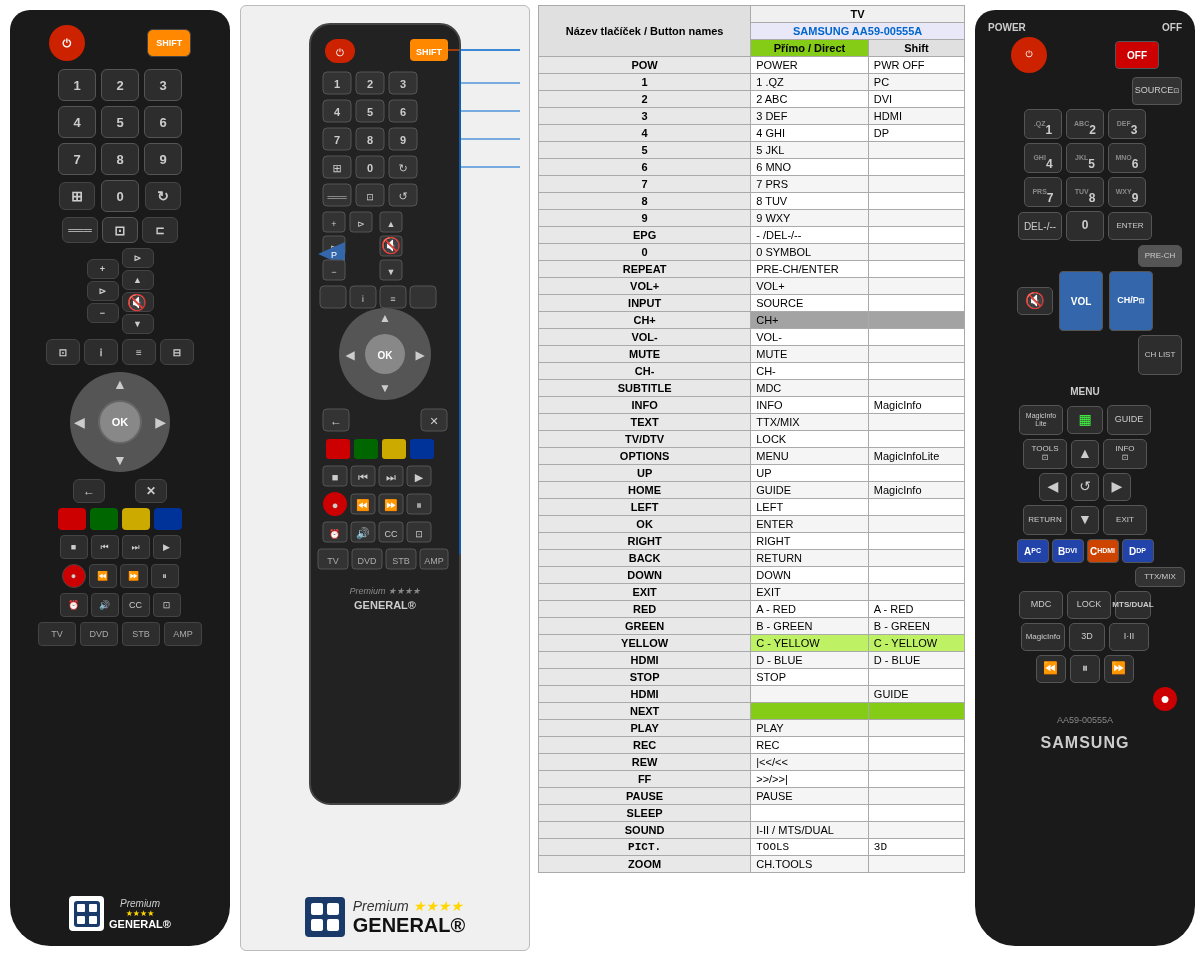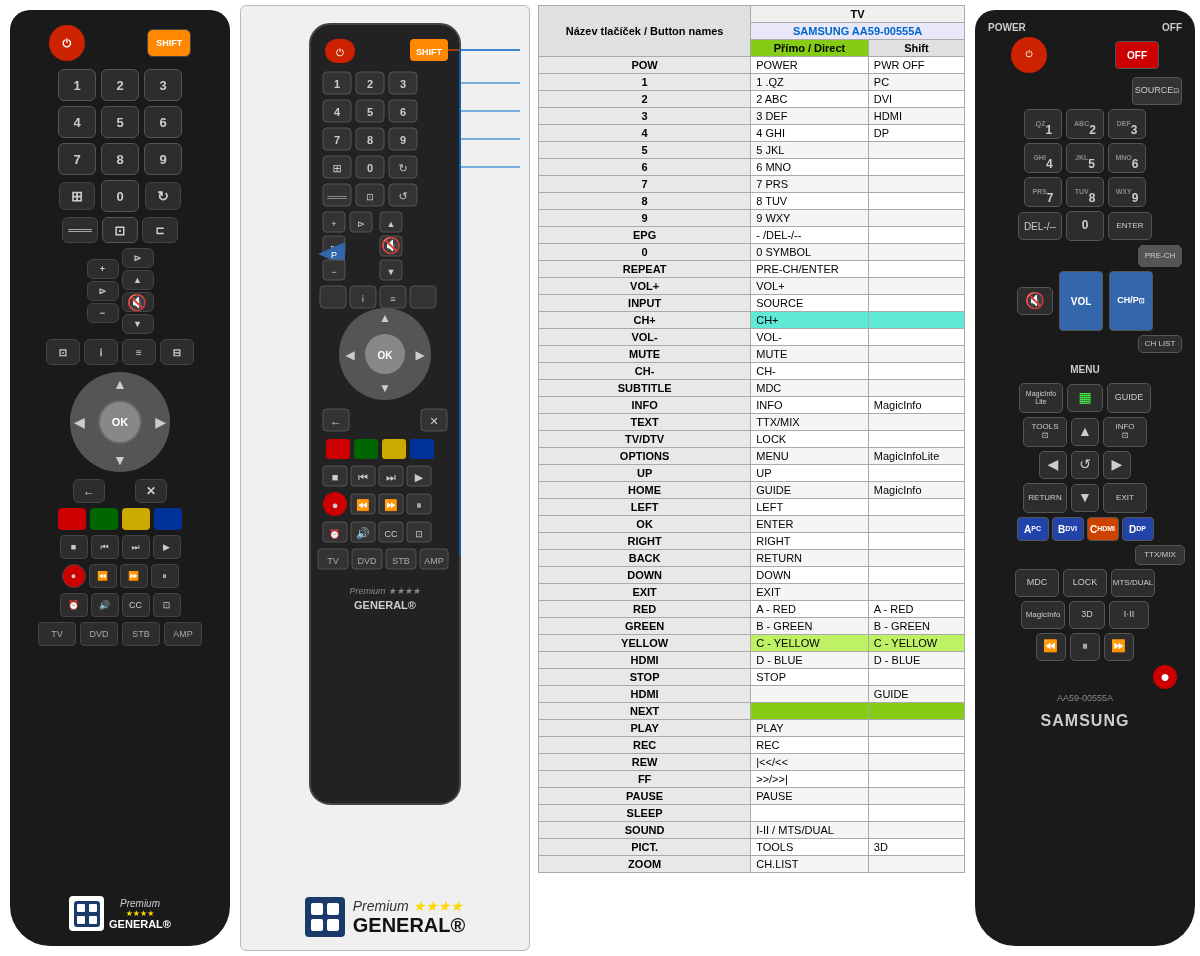--- a/index.html
+++ b/index.html
@@ -231,21 +231,21 @@
     .rbtn-num { width: 38px; height: 30px; font-size: 12px; font-weight: bold; }
 
     .rbtn-del { width: 44px; height: 28px; font-size: 10px; }
     .rbtn-enter { width: 44px; height: 28px; font-size: 9px; }
     .rbtn-prech { width: 44px; height: 22px; font-size: 8px; background: #555; }
 
     .rbtn-mute { width: 36px; height: 28px; font-size: 16px; }
     .rbtn-vol { background: #3366aa; color: white; border-radius: 4px; width: 44px; height: 60px; font-size: 10px; font-weight: bold; }
     .rbtn-chp { background: #3366aa; color: white; border-radius: 4px; width: 44px; height: 60px; font-size: 9px; font-weight: bold; text-align: center; }
 
-    .rbtn-chlist { width: 44px; height: 18px; font-size: 8px; }
+    .rbtn-chlist { width: 44px; height: 40px; font-size: 8px; }
 
     .rbtn-magicinfo { width: 44px; height: 30px; font-size: 8px; text-align: center; }
     .rbtn-menu2 { width: 36px; height: 30px; font-size: 16px; color: #44ff44; }
     .rbtn-guide { width: 44px; height: 30px; font-size: 10px; }
 
     .rbtn-tools { width: 44px; height: 30px; font-size: 9px; }
     .rbtn-info { width: 44px; height: 30px; font-size: 9px; }
     .rbtn-arrow { width: 28px; height: 28px; font-size: 14px; }
 
     .rbtn-return { width: 44px; height: 30px; font-size: 9px; }
@@ -254,21 +254,21 @@
 
     .rbtn-pc { background: #2244aa; color: white; width: 32px; height: 24px; font-size: 10px; font-weight: bold; border-radius: 4px; }
     .rbtn-dvi { background: #2244aa; color: white; width: 32px; height: 24px; font-size: 10px; font-weight: bold; border-radius: 4px; }
     .rbtn-hdmi { background: #cc4400; color: white; width: 32px; height: 24px; font-size: 10px; font-weight: bold; border-radius: 4px; }
     .rbtn-dp { background: #2244aa; color: white; width: 32px; height: 24px; font-size: 10px; font-weight: bold; border-radius: 4px; }
 
     .rbtn-ttxmix { width: 50px; height: 20px; font-size: 8px; background: #333; }
 
     .rbtn-mdc { width: 44px; height: 28px; font-size: 10px; }
     .rbtn-lock { width: 44px; height: 28px; font-size: 10px; }
-    .rbtn-mts { width: 44px; height: 28px; font-size: 9px; }
+    .rbtn-mts { width: 36px; height: 28px; font-size: 9px; font-weight: bold; }
 
     .rbtn-magicinfo2 { width: 44px; height: 28px; font-size: 8px; }
     .rbtn-3d { width: 36px; height: 28px; font-size: 10px; }
 
     .rbtn-transport { width: 30px; height: 28px; font-size: 12px; }
     .rbtn-transport-rec { background: #cc0000; color: white; width: 24px; height: 24px; border-radius: 50%; font-size: 16px; display: flex; align-items: center; justify-content: center; cursor: pointer; }
 
     .model-num { color: #888; font-size: 9px; text-align: center; }
     .samsung-label { color: #cccccc; font-size: 16px; font-weight: bold; letter-spacing: 1px; margin-top: 5px; }
 
@@ -674,21 +674,21 @@
               <tr style="background: rgb(245, 245, 245);">
                 <td class="col-btn" style="font-weight: bold; text-align: center; background: rgb(232, 232, 232); white-space: nowrap;">VOL+</td>
                 <td class="col-direct">VOL+</td>
                 <td class="col-shift"></td>
               </tr>
               <tr style="background: rgb(255, 255, 255);">
                 <td class="col-btn" style="font-weight: bold; text-align: center; background: rgb(232, 232, 232); white-space: nowrap;">INPUT</td>
                 <td class="col-direct">SOURCE</td>
                 <td class="col-shift"></td>
               </tr>
-              <tr style="background: #5eead4;">
+              <tr style="background: #a3a3a3;">
                 <td class="col-btn" style="font-weight: bold; text-align: center; background: rgb(232, 232, 232); white-space: nowrap;">CH+</td>
                 <td class="col-direct">CH+</td>
                 <td class="col-shift"></td>
               </tr>
               <tr style="background: rgb(255, 255, 255);">
                 <td class="col-btn" style="font-weight: bold; text-align: center; background: rgb(232, 232, 232); white-space: nowrap;">VOL-</td>
                 <td class="col-direct">VOL-</td>
                 <td class="col-shift"></td>
               </tr>
               <tr style="background: rgb(245, 245, 245);">
@@ -829,28 +829,28 @@
               <tr style="background: rgb(255, 255, 255);">
                 <td class="col-btn" style="font-weight: bold; text-align: center; background: rgb(232, 232, 232); white-space: nowrap;">SLEEP</td>
                 <td class="col-direct"></td>
                 <td class="col-shift"></td>
               </tr>
               <tr style="background: rgb(245, 245, 245);">
                 <td class="col-btn" style="font-weight: bold; text-align: center; background: rgb(232, 232, 232); white-space: nowrap;">SOUND</td>
                 <td class="col-direct">I-II / MTS/DUAL</td>
                 <td class="col-shift"></td>
               </tr>
-              <tr style="background: rgb(255, 255, 255);">
+              <tr style="background: rgb(255, 255, 255); font-family: Liberation Mono, monospace;">
                 <td class="col-btn" style="font-weight: bold; text-align: center; background: rgb(232, 232, 232); white-space: nowrap;">PICT.</td>
                 <td class="col-direct">TOOLS</td>
                 <td class="col-shift">3D</td>
               </tr>
               <tr style="background: rgb(245, 245, 245);">
                 <td class="col-btn" style="font-weight: bold; text-align: center; background: rgb(232, 232, 232); white-space: nowrap;">ZOOM</td>
-                <td class="col-direct">CH.LIST</td>
+                <td class="col-direct">CH.TOOLS</td>
                 <td class="col-shift"></td>
               </tr>
             </tbody>
         </table>
       </div>
     </div>
   </div>
 
   <div class="right-remote">
 

